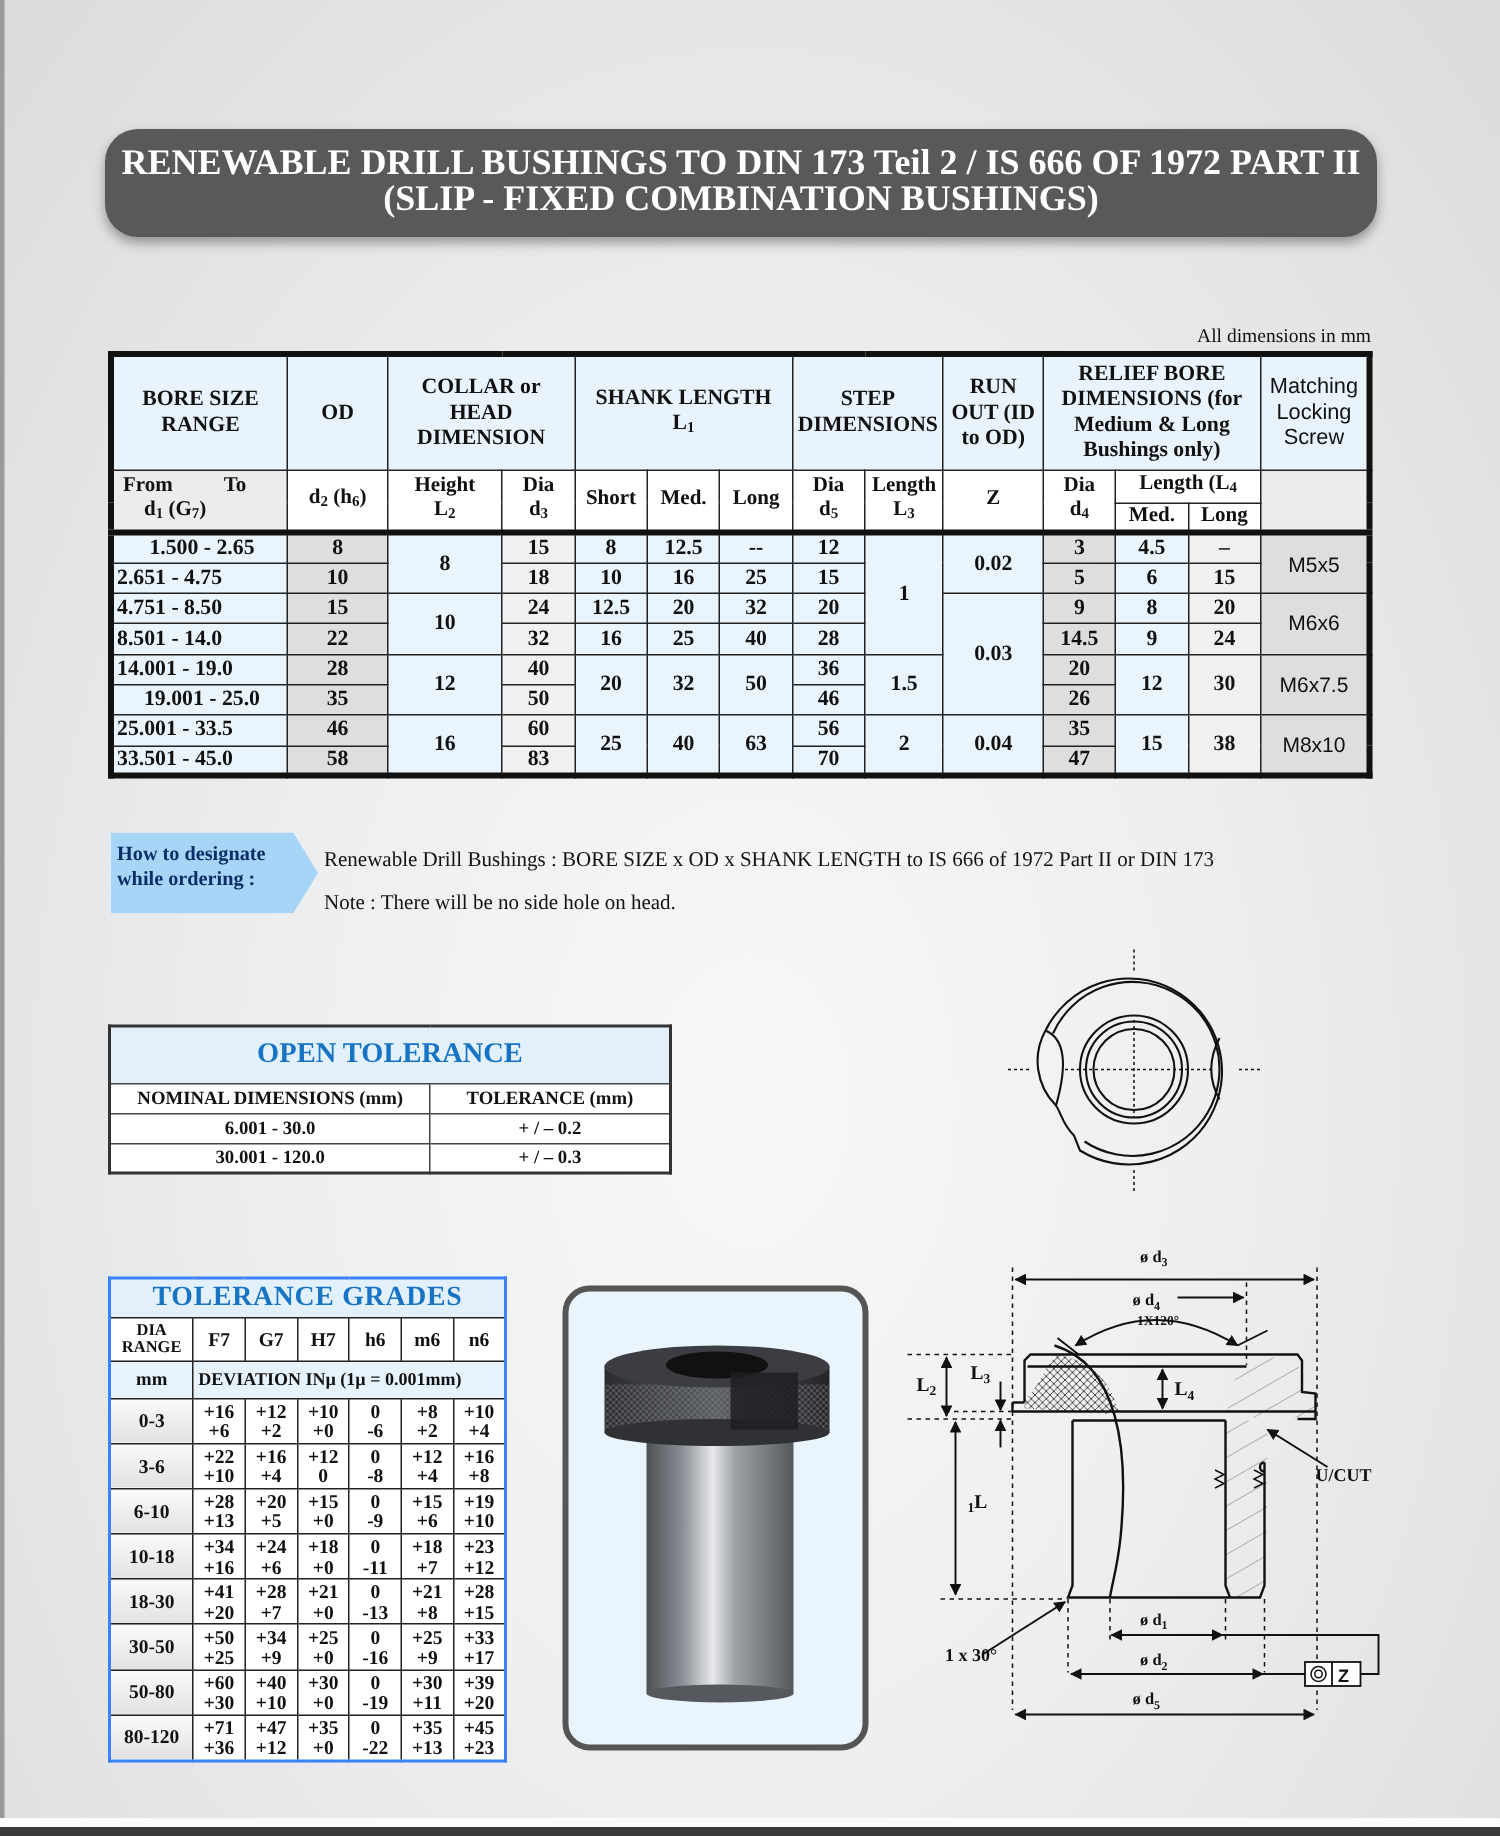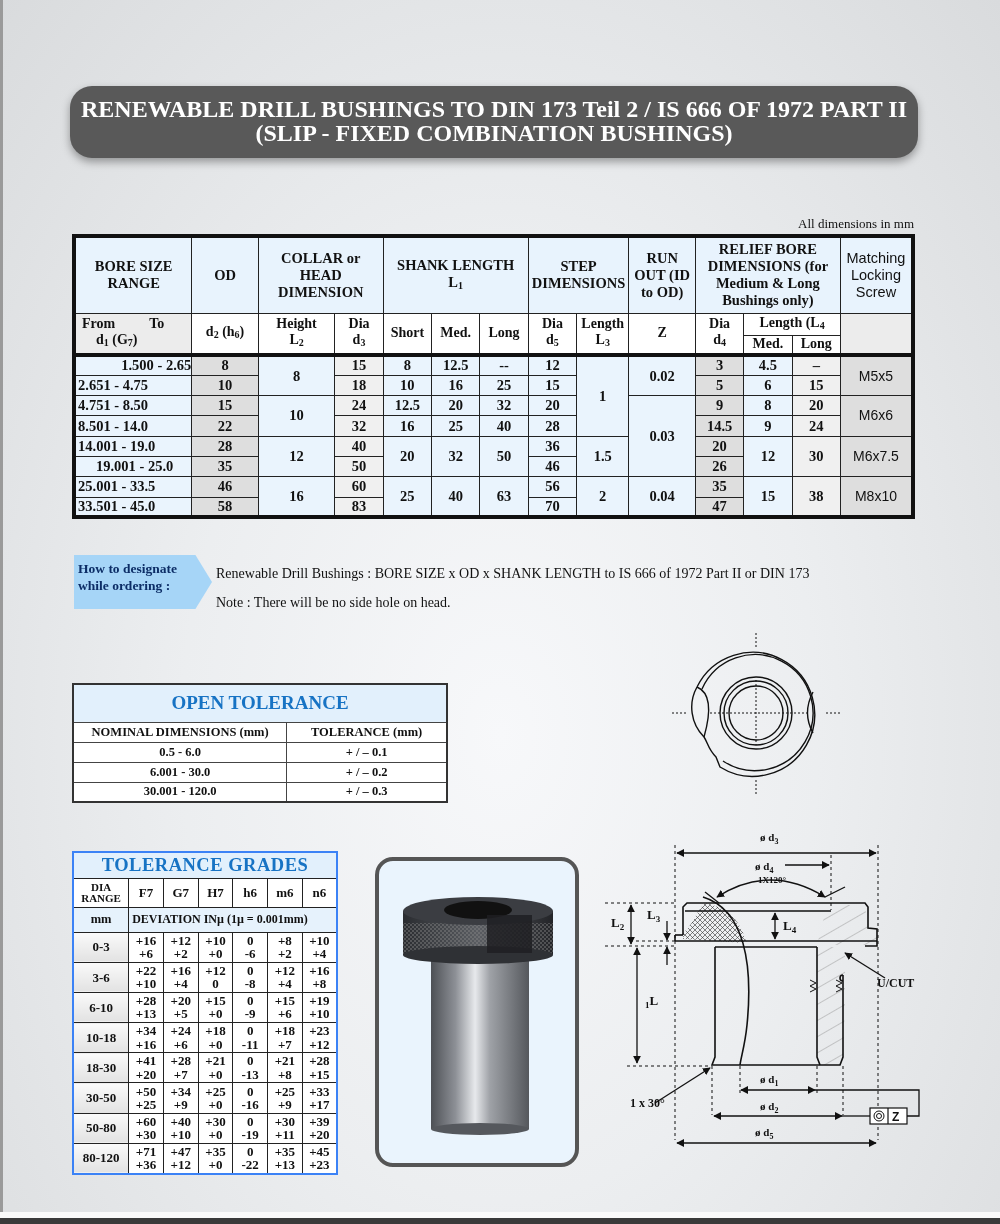--- a/index.html
+++ b/index.html
@@ -142,21 +142,21 @@
       <th colspan="2" style="height:22px;"><span>Length (L</span><sub>4</sub></th>
       <th rowspan="2" class="grey"></th>
     </tr>
     <tr class="h3">
       <th style="height:20px;">Med.</th>
       <th>Long</th>
     </tr>
   </thead>
   <tbody id="main-tbody">
       <tr>
-        <td style="text-align: right; padding-left: 2px;">1.500  - 2.65</td>
+        <td style="text-align: center; padding-left: 2px;">1.500  - 2.65</td>
         <td class="grey">8</td>
         <td rowspan="2">8</td>
         <td class="lgrey">15</td>
         <td>8</td>
         <td>12.5</td>
         <td>--</td>
         <td>12</td>
         <td rowspan="4">1</td>
         <td rowspan="2">0.02</td>
         <td class="grey">3</td>
@@ -286,24 +286,20 @@
   <thead>
     <tr>
         <th colspan="2" class="title">OPEN TOLERANCE</th>
       </tr>
     <tr class="hdr">
       <th>NOMINAL DIMENSIONS (mm)</th>
       <th>TOLERANCE (mm)</th>
     </tr>
   </thead>
   <tbody id="open-tol-body">
-      <tr>
-        <td>0.5 - 6.0</td>
-        <td>+ / – 0.1</td>
-      </tr>
       <tr>
         <td>6.001 - 30.0</td>
         <td>+ / – 0.2</td>
       </tr>
       <tr>
         <td>30.001 - 120.0</td>
         <td>+ / – 0.3</td>
       </tr>
     </tbody>
 </table>

